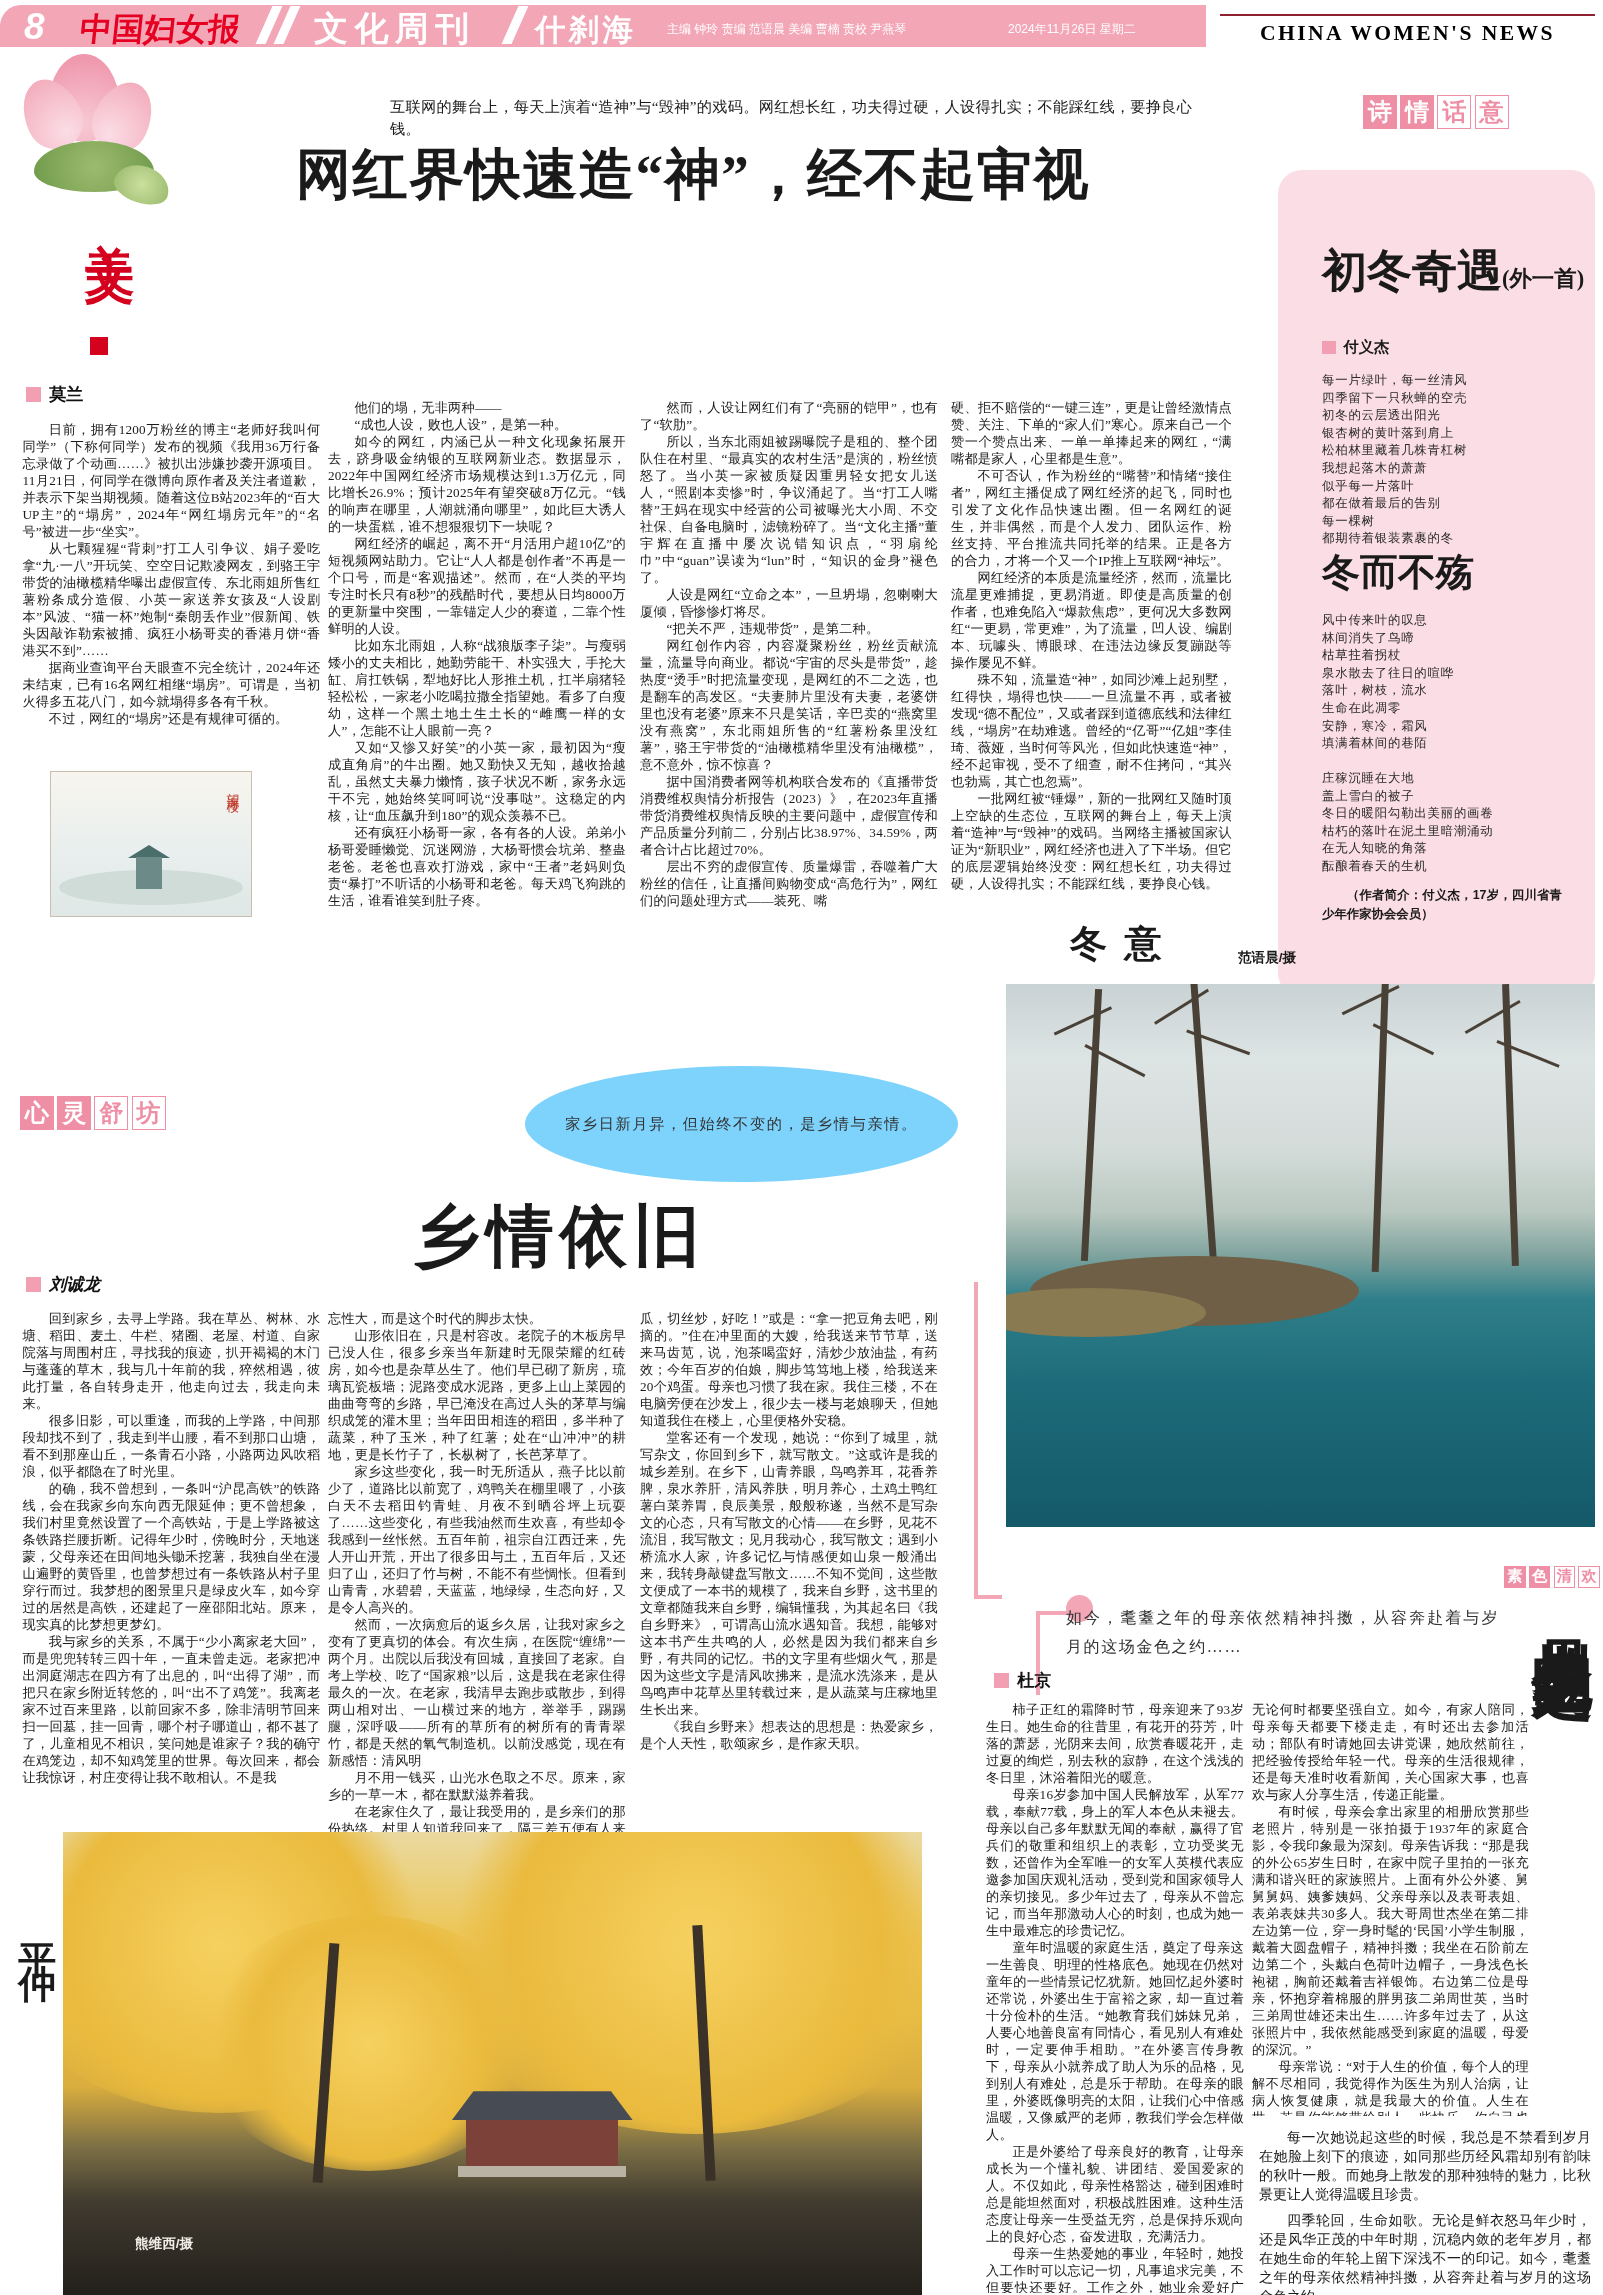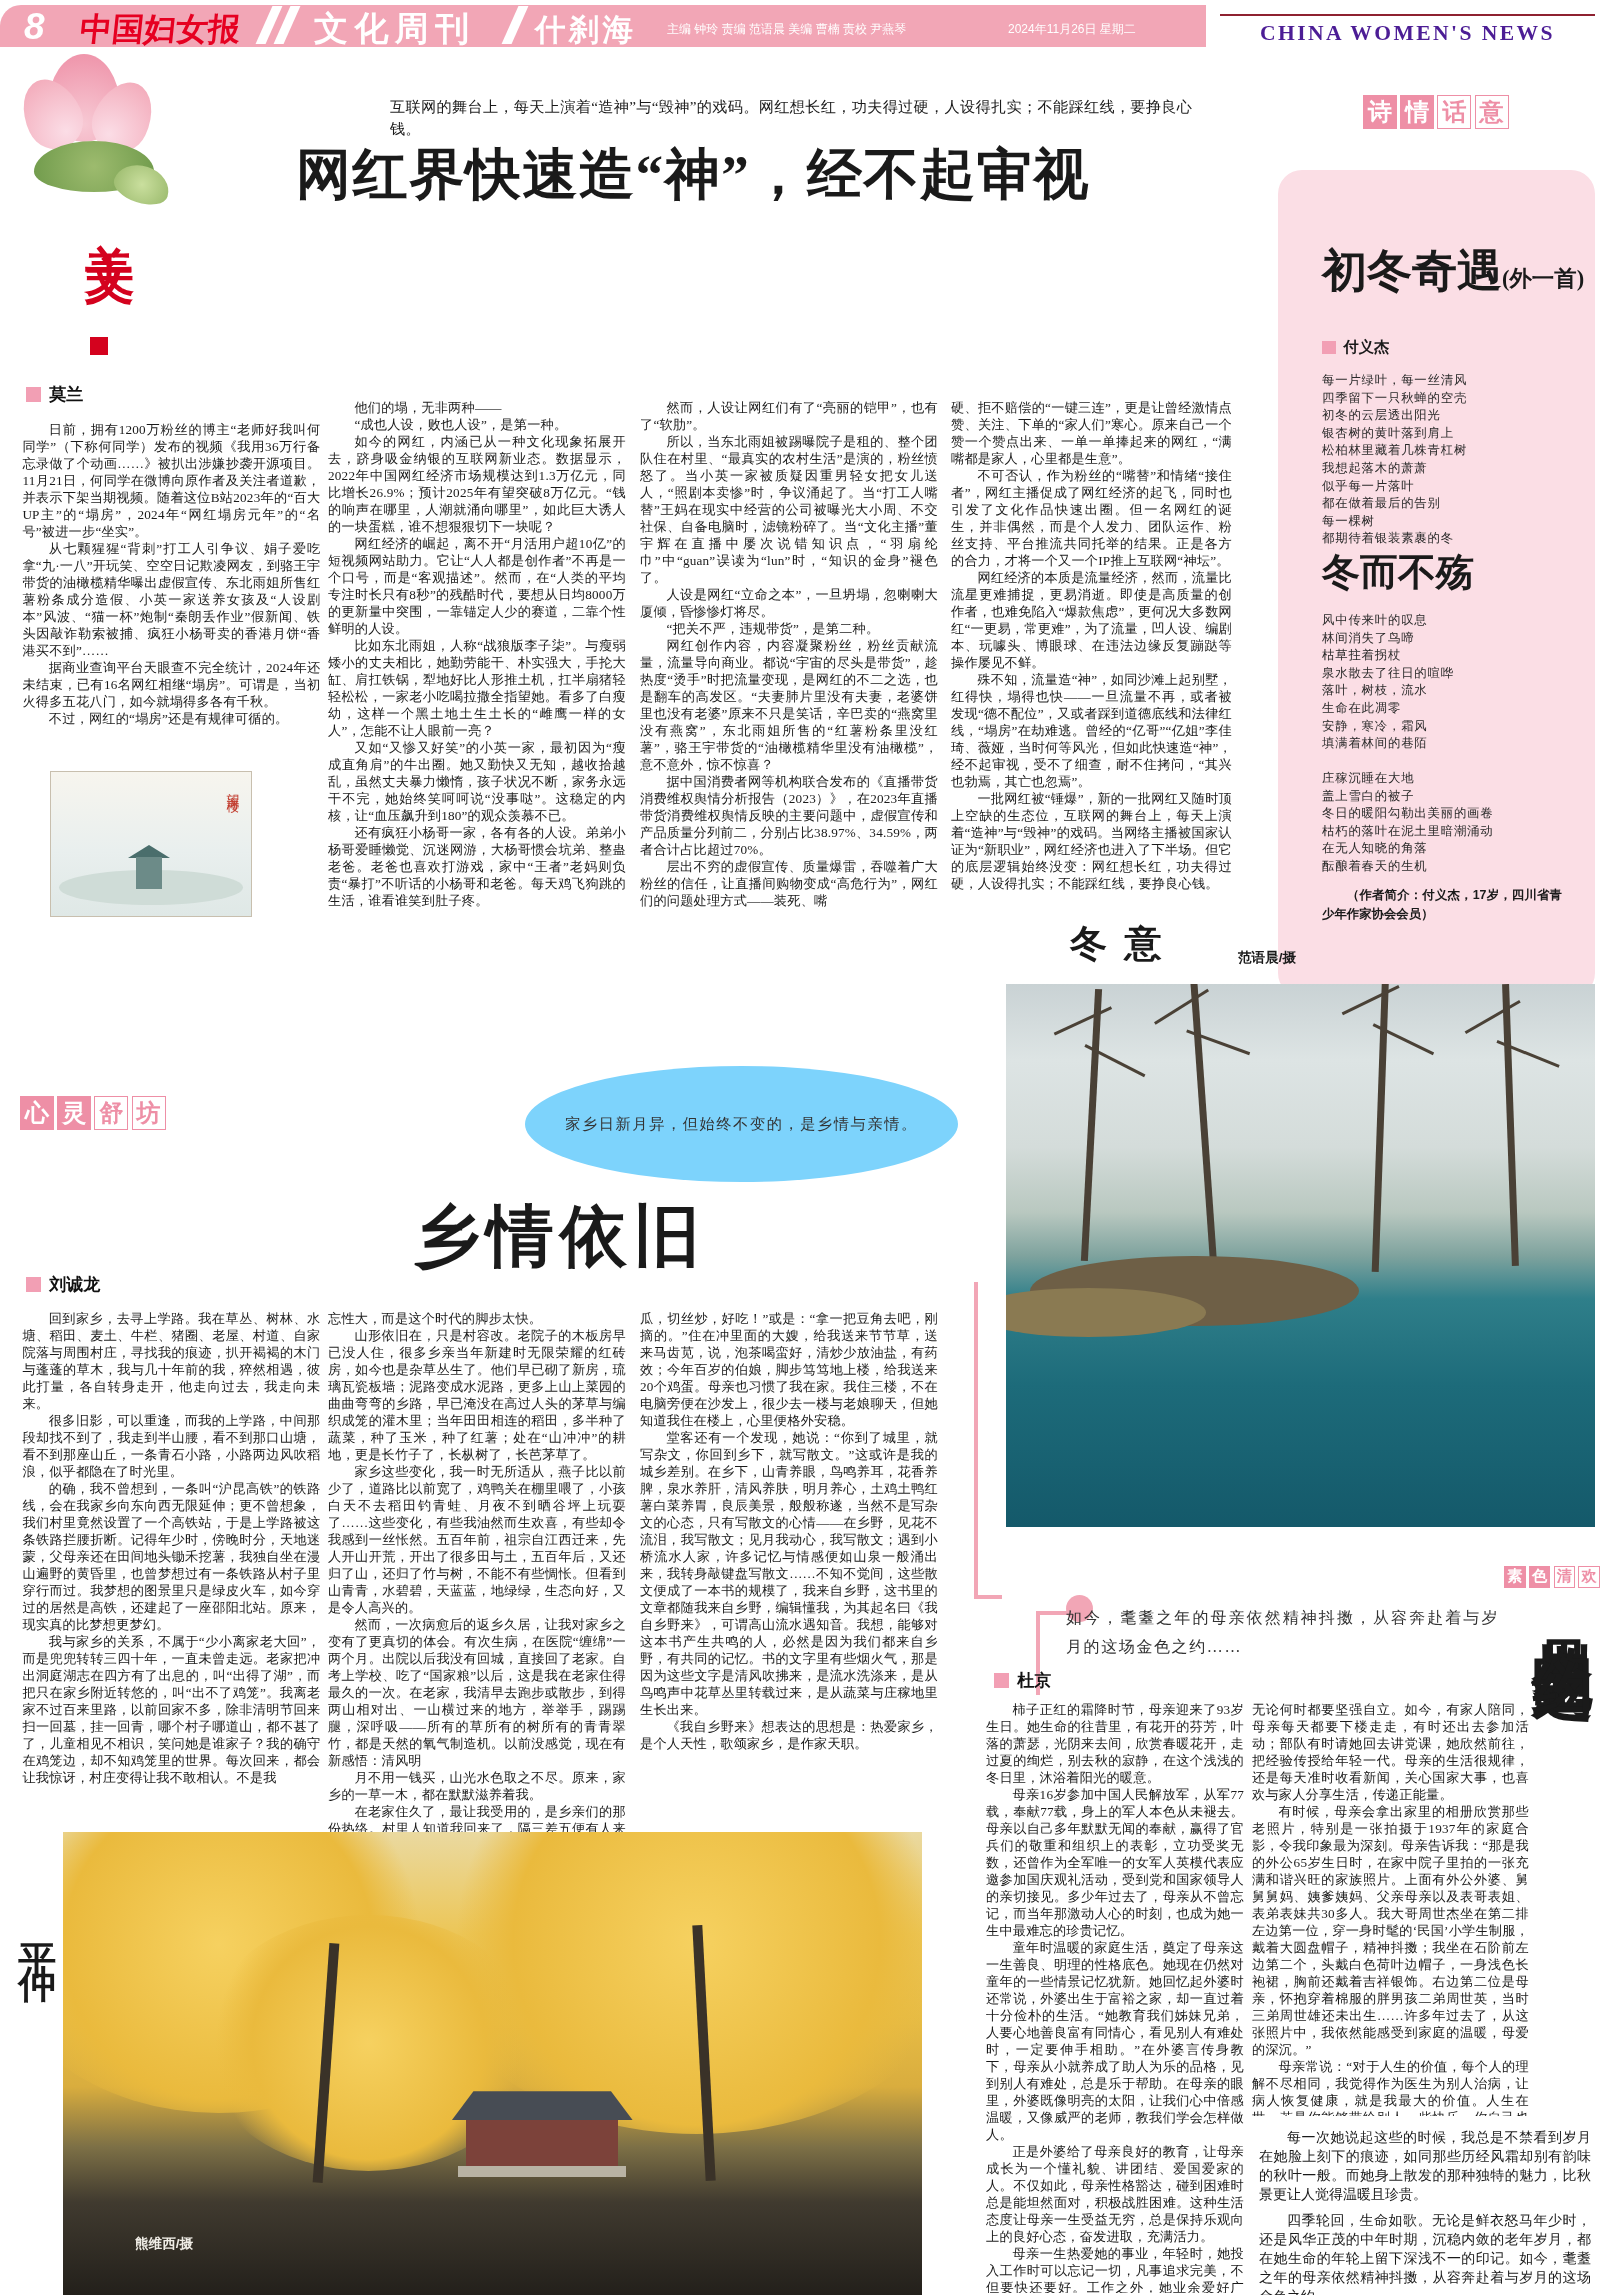--- a/index.html
+++ b/index.html
@@ -7,21 +7,21 @@
         font-family:"Liberation Serif","DejaVu Serif",serif;color:#1a1a1a;}
   
   .mast-band{position:absolute;left:0;top:4.8px;width:1206px;height:42px;background:#f2a6b6;border-radius:21px 0 0 0;}
   .mast-pg{position:absolute;left:24px;top:6.4px;font:italic bold 37px "Liberation Sans",sans-serif;color:#fff;}
   .mast-paper{position:absolute;left:80px;top:8px;font:bold 32px "Liberation Serif",serif;color:#e60021;transform:skewX(-6deg);}
   .slash{position:absolute;top:6.4px;width:10.4px;height:38px;background:#fff;transform:skewX(-24deg);}
   .mast-sec{position:absolute;left:314px;top:6.4px;font:bold 34px "Liberation Sans",sans-serif;color:#fff;letter-spacing:6.4px;}
   .mast-sub{position:absolute;left:535px;top:9.6px;font:bold 30.5px "Liberation Serif",serif;color:#fff;letter-spacing:3.2px;}
   .mast-staff{position:absolute;left:667px;top:21px;font:12px "Liberation Sans",sans-serif;color:#fff;}
   .mast-date{position:absolute;left:1008px;top:21px;font:12px "Liberation Sans",sans-serif;color:#fff;}
-  .mast-en{position:absolute;left:1220px;top:14.4px;width:375px;font:bold 21.6px "Liberation Serif",serif;color:#4c1d95;
+  .mast-en{position:absolute;left:1220px;top:14.4px;width:375px;font:bold 21.6px "Liberation Serif",serif;color:#000000;
            letter-spacing:2.4px;border-top:2.4px solid #8e2130;padding-top:4.8px;text-align:center;}
   
   .lotus{position:absolute;left:17.6px;top:46px;width:160px;height:160px;}
   .petal{position:absolute;border-radius:50% 50% 50% 50%/60% 60% 40% 40%;}
   .meiwen{position:absolute;left:77px;top:202px;writing-mode:vertical-rl;font:bold 50px "Liberation Serif",serif;
           color:#d4021e;letter-spacing:11.2px;}
   .seal{position:absolute;left:90px;top:337px;width:17.6px;height:17.6px;background:#d4021e;}
   
   .lead-intro{position:absolute;left:390px;top:96px;width:802px;font-size:15.2px;line-height:21.6px;text-align:justify;}
   .lead-title{position:absolute;left:192px;top:138px;width:1002px;text-align:center;font-size:55px;font-weight:bold;letter-spacing:1.6px;}
@@ -231,21 +231,21 @@
   <div class="badge" style="left:20px;top:1096px;">
       <span>心</span>
       <span>灵</span>
       <span>舒</span>
       <span>坊</span>
     </div>
   <div class="quote-ellipse">
     <div>家乡日新月异，但始终不变的，是乡情与亲情。</div>
   </div>
   <h2 class="home-title" style="margin:0;">乡情依旧</h2>
-  <div class="byline" style="left:26px;top:1273px;">
+  <div class="byline" style="left:26px;top:1273px;font-style:italic;">
     <span class="sq"></span>
     <span>刘诚龙</span>
   </div>
   <div class="col" style="left:22.4px;top:1310px;width:298px;height:511px;">
       <p>回到家乡，去寻上学路。我在草丛、树林、水塘、稻田、麦土、牛栏、猪圈、老屋、村道、自家院落与周围村庄，寻找我的痕迹，扒开褐褐的木门与蓬蓬的草木，我与几十年前的我，猝然相遇，彼此打量，各自转身走开，他走向过去，我走向未来。</p>
       <p>很多旧影，可以重逢，而我的上学路，中间那段却找不到了，我走到半山腰，看不到那口山塘，看不到那座山丘，一条青石小路，小路两边风吹稻浪，似乎都隐在了时光里。</p>
       <p>的确，我不曾想到，一条叫“沪昆高铁”的铁路线，会在我家乡向东向西无限延伸；更不曾想象，我们村里竟然设置了一个高铁站，于是上学路被这条铁路拦腰折断。记得年少时，傍晚时分，天地迷蒙，父母亲还在田间地头锄禾挖薯，我独自坐在漫山遍野的黄昏里，也曾梦想过有一条铁路从村子里穿行而过。我梦想的图景里只是绿皮火车，如今穿过的居然是高铁，还建起了一座邵阳北站。原来，现实真的比梦想更梦幻。</p>
       <p>我与家乡的关系，不属于“少小离家老大回”，而是兜兜转转三四十年，一直未曾走远。老家把冲出洞庭湖志在四方有了出息的，叫“出得了湖”，而把只在家乡附近转悠的，叫“出不了鸡笼”。我离老家不过百来里路，以前回家不多，除非清明节回来扫一回墓，挂一回青，哪个村子哪道山，都不甚了了，儿童相见不相识，笑问她是谁家子？我的确守在鸡笼边，却不知鸡笼里的世界。每次回来，都会让我惊讶，村庄变得让我不敢相认。不是我</p>
     </div>
   <div class="col cont" style="left:328px;top:1310px;width:298px;height:979px;">

